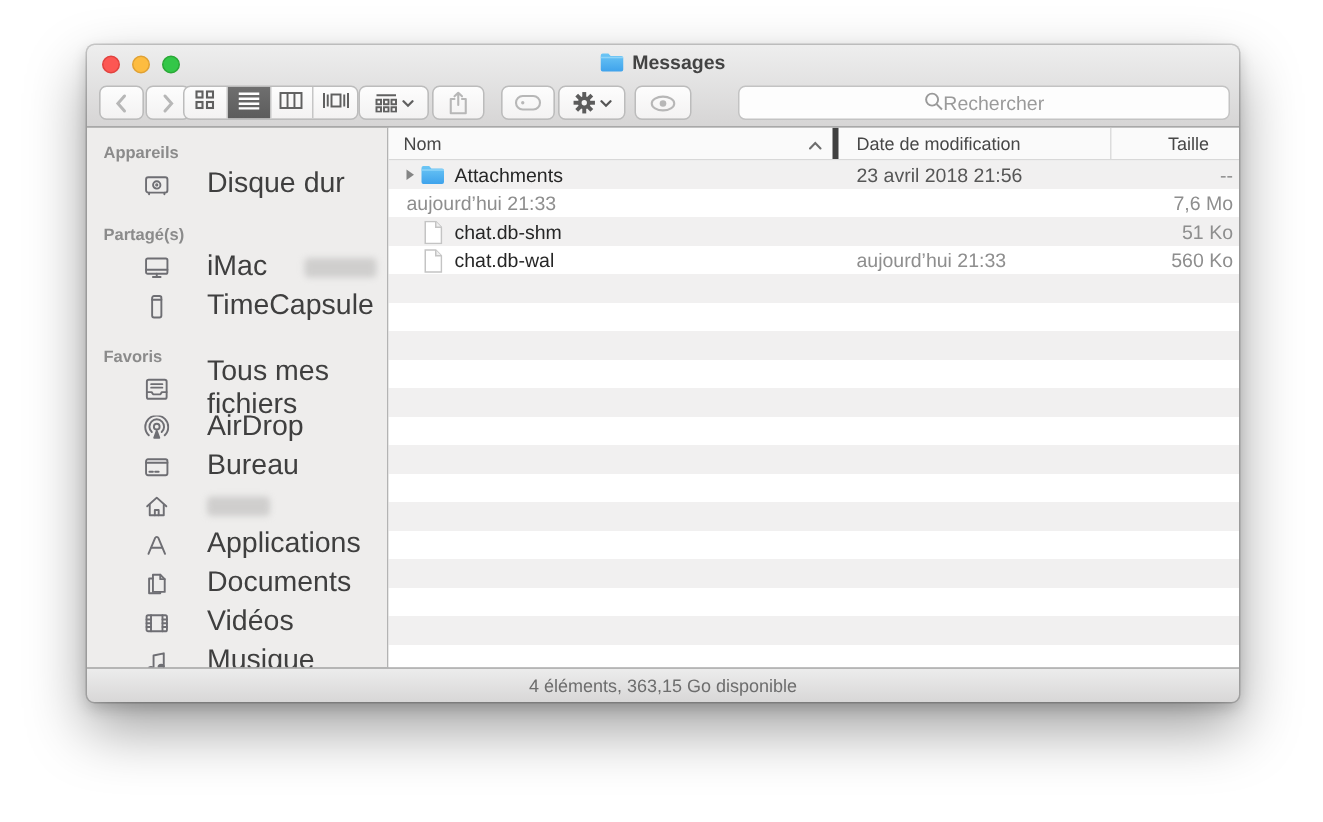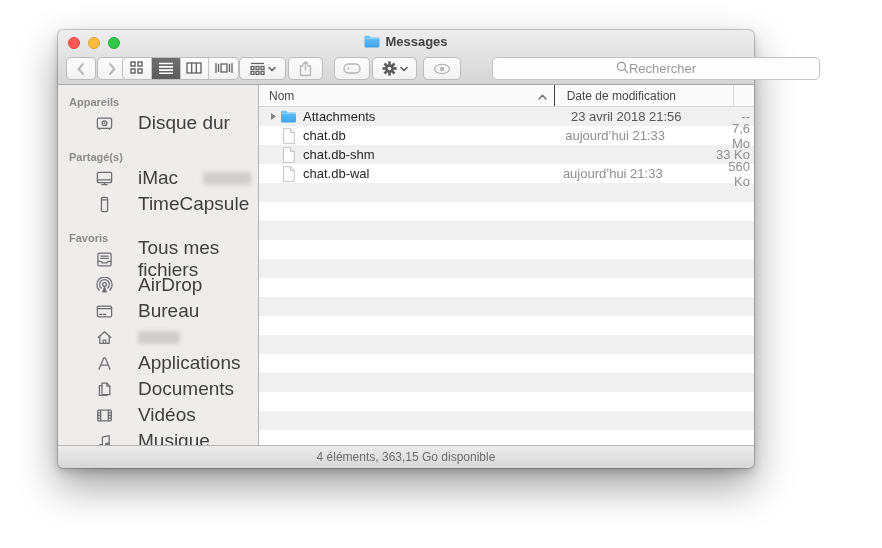--- a/index.html
+++ b/index.html
@@ -1,20 +1,20 @@
 <!DOCTYPE html>
 <html><head>
 <meta charset="utf-8">
 <style>
   html,body{margin:0;padding:0;background:#ffffff;width:882px;height:548px;
     font-family:"Liberation Sans","DejaVu Sans",sans-serif;-webkit-font-smoothing:antialiased;}
   .stage{position:relative;width:882px;height:548px;overflow:hidden;}
 
   
-  .window{position:absolute;left:58px;top:30px;width:696px;height:438px;border-radius:5px;
+  .window{position:absolute;left:58px;top:30px;width:768px;height:438px;border-radius:5px;
     background:#a3a3a3;box-shadow:0 0 0 1px rgba(0,0,0,.18),0 18px 40px rgba(0,0,0,.38),0 4px 10px rgba(0,0,0,.18);}
 
   
   .chrome{position:absolute;left:0;top:0;right:0;height:55px;border-radius:5px 5px 0 0;
     background:linear-gradient(#eeeeee,#d6d5d5);border-bottom:1px solid #a8a8a8;box-sizing:border-box;}
   .titlebar{position:relative;height:24px;}
   .lights{position:absolute;left:10px;top:7px;display:flex;gap:8px;}
   .light{width:12px;height:12px;border-radius:50%;box-sizing:border-box;}
   .light.red{background:#fc5753;border:1px solid #e1423e;}
   .light.yellow{background:#fdbc40;border:1px solid #e0a133;}
@@ -44,21 +44,21 @@
   .sec{margin-bottom:12px;}
   .sitem{height:26px;display:flex;align-items:center;gap:25px;padding-left:37px;font-size:19px;color:#3f3f3f;cursor:default;}
   .sitem .sicon{width:18px;height:18px;display:flex;align-items:center;justify-content:center;flex:none;}
   .blurbox{height:13px;border-radius:3px;background:#cfcecd;filter:blur(2px);display:inline-block;}
 
   
   .listarea{flex:1;background:#fff;display:flex;flex-direction:column;overflow:hidden;}
   .listheader{height:21px;flex:none;display:flex;background:#fafafa;border-bottom:1px solid #d8d8d8;
     font-size:12px;color:#474747;align-items:center;}
   .col{box-sizing:border-box;height:100%;display:flex;align-items:center;}
-  .col-name{width:300px;padding-left:10px;border-right:1px solid #404040;justify-content:space-between;padding-right:7px;}
+  .col-name{width:300px;padding-left:10px;border-right:4px solid #404040;justify-content:space-between;padding-right:7px;}
   .col-date{width:182px;padding-left:12px;border-right:1px solid #dcdcdc;}
   .col-size{flex:1;justify-content:flex-end;padding-right:20px;overflow:hidden;}
   .listbody{flex:1;background:repeating-linear-gradient(#f1f0f0 0 19px,#ffffff 19px 38px);}
   .row{height:19px;display:flex;align-items:center;font-size:13px;color:#262626;cursor:default;}
   .cell-name{width:300px;display:flex;align-items:center;box-sizing:border-box;overflow:hidden;}
   .disclosure{width:14px;margin-left:7px;display:flex;justify-content:center;flex:none;}
   .fic{width:17px;height:16px;margin-right:6px;display:flex;align-items:center;justify-content:center;flex:none;}
   .cell-date{width:182px;padding-left:12px;box-sizing:border-box;color:#8e8e8e;}
   .row.folder .cell-date{color:#565656;}
   .cell-size{flex:1;text-align:right;padding-right:4px;color:#8e8e8e;}
@@ -412,45 +412,35 @@
                     <path d="M.5 2A1.3 1.3 0 0 1 1.8.7h3.8l1.5 1.7h7.1A1.3 1.3 0 0 1 15.5 3.7v7.6a1.3 1.3 0 0 1-1.3 1.3H1.8A1.3 1.3 0 0 1 .5 11.3z" fill="url(#fg2)"></path>
                     <path d="M.5 3.4h15" stroke="#8ed4f8" stroke-width="1"></path>
                   </svg>
                 </span>
                 <span>Attachments</span>
               </span>
               <span class="cell-date">23 avril 2018 21:56</span>
               <span class="cell-size">--</span>
             </div>
             <div class="row file">
-              <span class="cell-name">
-                <span class="disclosure"></span>
-                <span class="fic">
-                  <svg width="13" height="16" viewBox="0 0 13 16">
-                    <path d="M1.5 .7h7l3.8 3.8V15.3H1.5z" fill="#ffffff" stroke="#c4c4c4"></path>
-                    <path d="M8.5 .7v3.8h3.8" fill="#efefef" stroke="#c4c4c4"></path>
-                  </svg>
-                </span>
-                <span>chat.db</span>
-              </span>
               <span class="cell-date">aujourd’hui 21:33</span>
               <span class="cell-size">7,6 Mo</span>
             </div>
             <div class="row file">
               <span class="cell-name">
                 <span class="disclosure"></span>
                 <span class="fic">
                   <svg width="13" height="16" viewBox="0 0 13 16">
                     <path d="M1.5 .7h7l3.8 3.8V15.3H1.5z" fill="#ffffff" stroke="#c4c4c4"></path>
                     <path d="M8.5 .7v3.8h3.8" fill="#efefef" stroke="#c4c4c4"></path>
                   </svg>
                 </span>
                 <span>chat.db-shm</span>
               </span>
-              <span class="cell-size">33 Ko</span>
+              <span class="cell-size">51 Ko</span>
             </div>
             <div class="row file">
               <span class="cell-name">
                 <span class="disclosure"></span>
                 <span class="fic">
                   <svg width="13" height="16" viewBox="0 0 13 16">
                     <path d="M1.5 .7h7l3.8 3.8V15.3H1.5z" fill="#ffffff" stroke="#c4c4c4"></path>
                     <path d="M8.5 .7v3.8h3.8" fill="#efefef" stroke="#c4c4c4"></path>
                   </svg>
                 </span>

